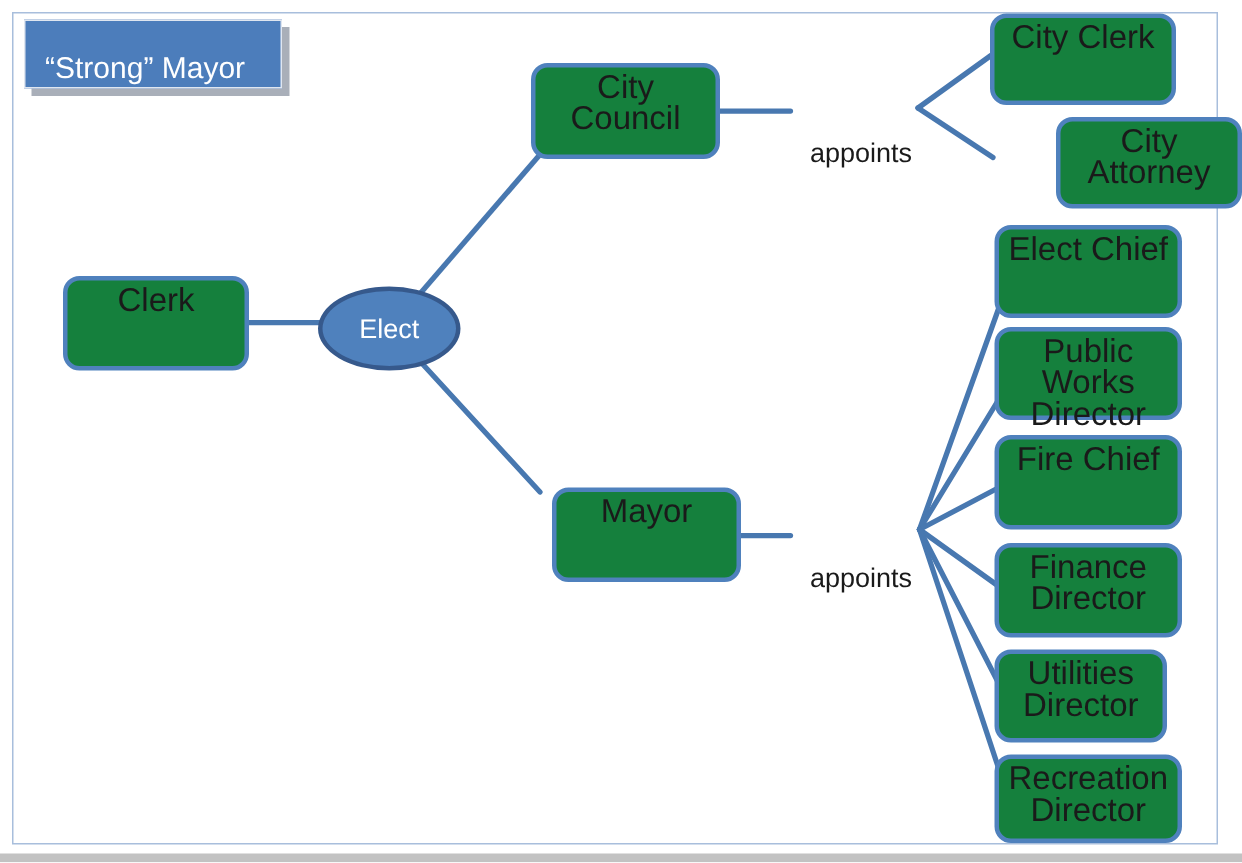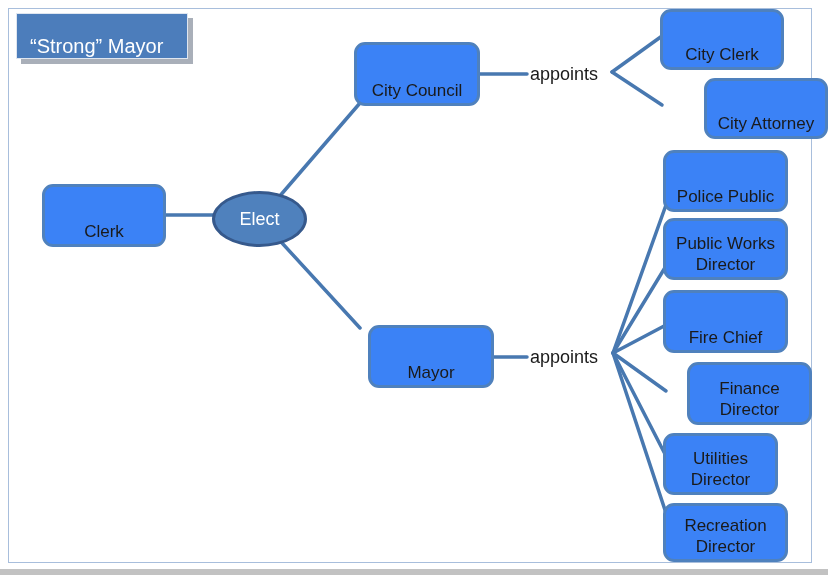--- a/index.html
+++ b/index.html
@@ -27,28 +27,28 @@
   .connectors {
     position: absolute;
     left: 0;
     top: 0;
     width: 828px;
     height: 575px;
   }
   .node {
     position: absolute;
     box-sizing: border-box;
-    background: #3b82f6;
+    background: #15803d;
     border: 3px solid #4F81BD;
     border-radius: 11px;
     display: flex;
-    align-items: flex-end;
+    align-items: flex-start;
     justify-content: center;
     text-align: center;
-    font-size: 17px;
+    font-size: 22px;
     line-height: 21px;
     color: #1a1a1a;
     padding: 2px 4px;
   }
   .ellipse {
     position: absolute;
     box-sizing: border-box;
     background: #4F81BD;
     border: 3px solid #36598C;
     border-radius: 50%;
@@ -73,23 +73,24 @@
     align-items: flex-end;
     padding-left: 13px;
     color: #ffffff;
     font-size: 20px;
   }
   .edge-label {
     position: absolute;
     width: 78px;
     height: 24px;
     line-height: 24px;
-    text-align: left;
+    text-align: right;
     font-size: 18px;
     color: #1a1a1a;
+    margin-top: 28px;
   }
   .bottom-shadow {
     position: absolute;
     left: 0;
     top: 569px;
     width: 828px;
     height: 6px;
     background: #C2C2C2;
   }
 </style>
@@ -144,32 +145,32 @@
 
   <div class="node" style="left:660px; top:9px; width:124px; height:61px;">
     <span>City Clerk</span>
   </div>
 
   <div class="node" style="left:660px; top:78px; width:124px; height:61px;margin-left:44px;">
     <span>City Attorney</span>
   </div>
 
   <div class="node" style="left:663px; top:150px; width:125px; height:62px;">
-    <span>Police Public</span>
+    <span>Elect Chief</span>
   </div>
 
   <div class="node" style="left:663px; top:218px; width:125px; height:62px;">
     <span>Public Works Director</span>
   </div>
 
   <div class="node" style="left:663px; top:290px; width:125px; height:63px;">
     <span>Fire Chief</span>
   </div>
 
-  <div class="node" style="left:663px; top:362px; width:125px; height:63px;margin-left:24px;">
+  <div class="node" style="left:663px; top:362px; width:125px; height:63px;">
     <span>Finance Director</span>
   </div>
 
   <div class="node" style="left:663px; top:433px; width:115px; height:62px;">
     <span>Utilities Director</span>
   </div>
 
   <div class="node" style="left:663px; top:503px; width:125px; height:59px;">
     <span>Recreation Director</span>
   </div>

